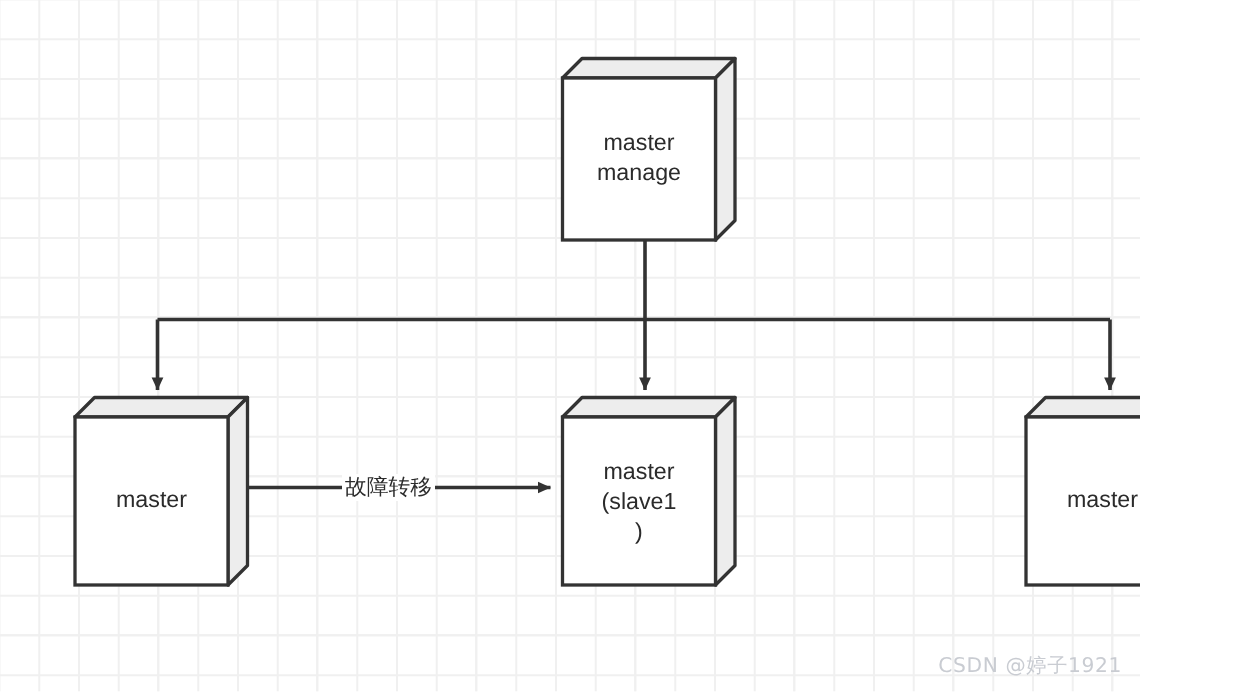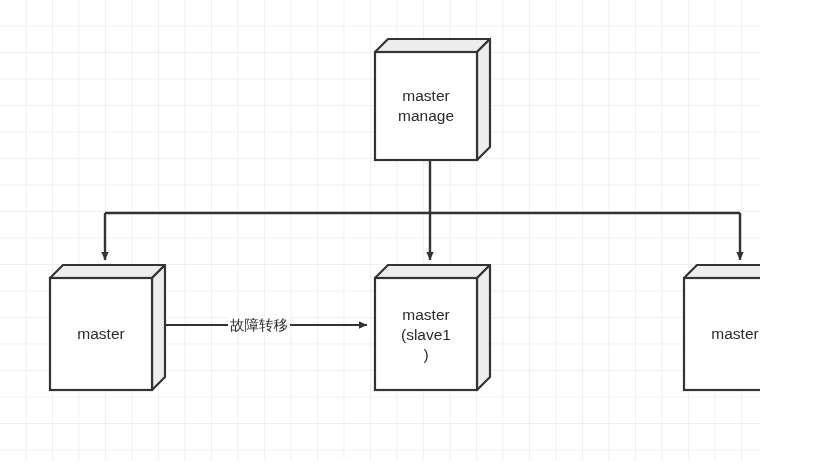--- a/index.html
+++ b/index.html
@@ -129,14 +129,15 @@
   <div class="node-label" style="left:50px; top:324px; width:102px;">master</div>
 
   <div class="node-label" style="left:375px; top:305px; width:102px;">master
 (slave1
 )</div>
 
   <div class="node-label" style="left:684px; top:324px; width:102px;">master</div>
 
   <div class="edge-label" style="left:228px; top:316px;text-align:center;">故障转移</div>
 
+  <div id="watermark">CSDN @婷子1921</div>
 
 </div>
 
 </body></html>

